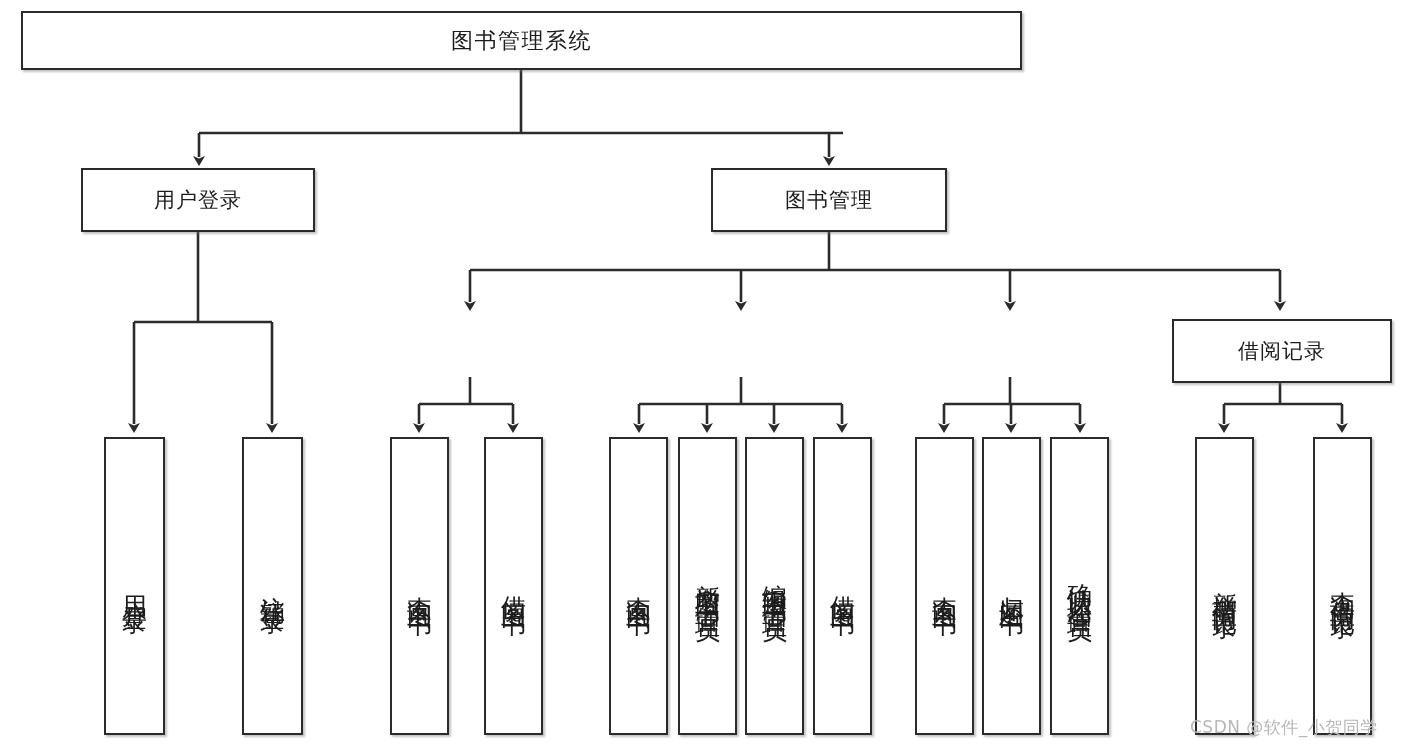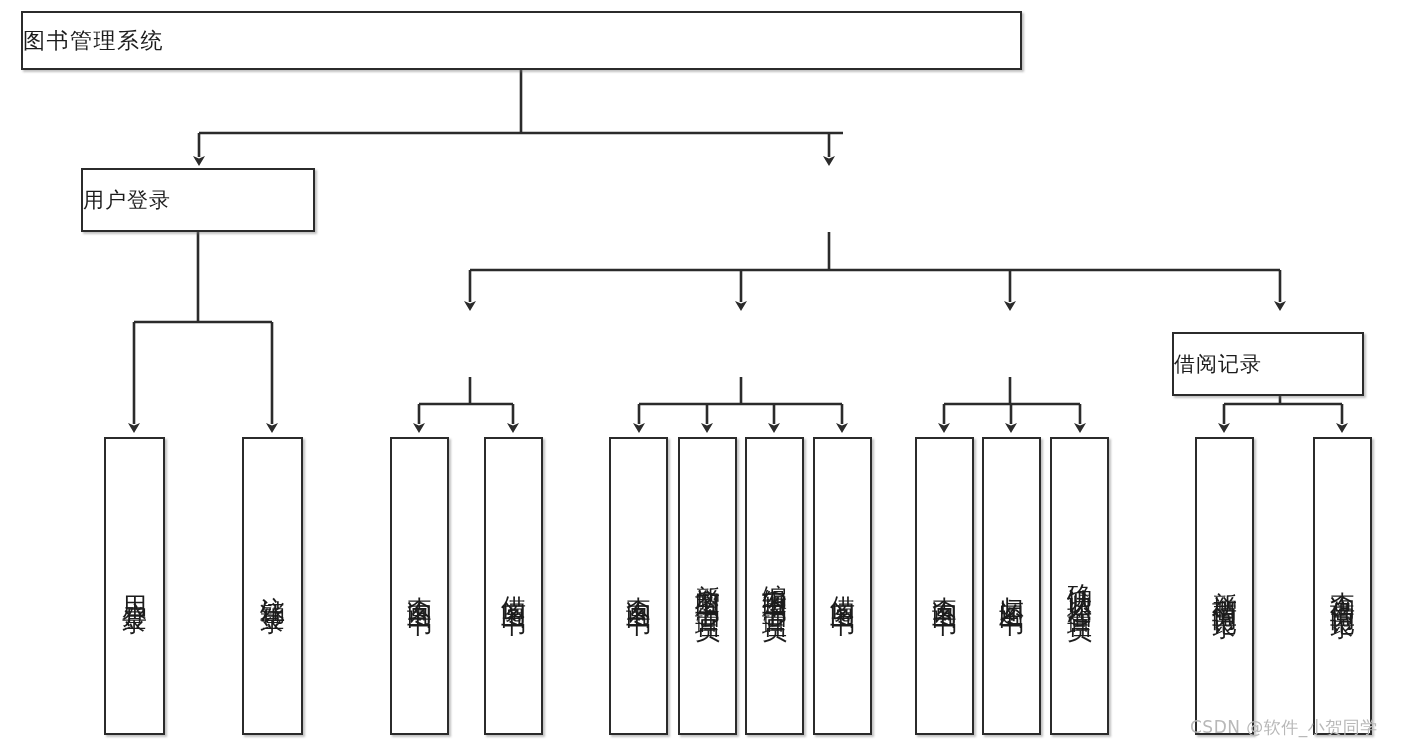--- a/index.html
+++ b/index.html
@@ -28,21 +28,21 @@
     pointer-events: none;
   }
   .node {
     position: absolute;
     box-sizing: border-box;
     background: #ffffff;
     border: 2px solid #2b2b2b;
     box-shadow: 2px 2px 2px rgba(120,120,120,0.45);
     display: flex;
     align-items: center;
-    justify-content: flex-start;
+    justify-content: center;
     color: #1c1c1c;
   }
   .node .label {
     display: block;
     text-align: center;
     line-height: 1.25;
     white-space: nowrap;
   }
   
   .node.horiz .label {
@@ -131,22 +131,25 @@
     </g>
   </svg>
 
   <div class="node horiz root" style="left:21px; top:11px; width:1001px; height:59px;">
     <span class="label">图书管理系统</span>
   </div>
 
   <div class="node horiz" style="left:81px; top:168px; width:234px; height:64px;">
     <span class="label">用户登录</span>
   </div>
+  <div class="node horiz" style="left:711px; top:168px; width:236px; height:64px;">
+    <span class="label">图书管理</span>
+  </div>
 
-  <div class="node horiz" style="left:1172px; top:332px; width:192px; height:64px;font-family:Liberation Serif, serif;">
+  <div class="node horiz" style="left:1172px; top:319px; width:220px; height:64px;font-family:Liberation Serif, serif;">
     <span class="label">借阅记录</span>
   </div>
 
   <div class="node vert" style="left:104px; top:437px; width:61px; height:298px;">
     <span class="label">用户登录</span>
   </div>
   <div class="node vert" style="left:242px; top:437px; width:61px; height:298px;">
     <span class="label">注销登录</span>
   </div>
 

